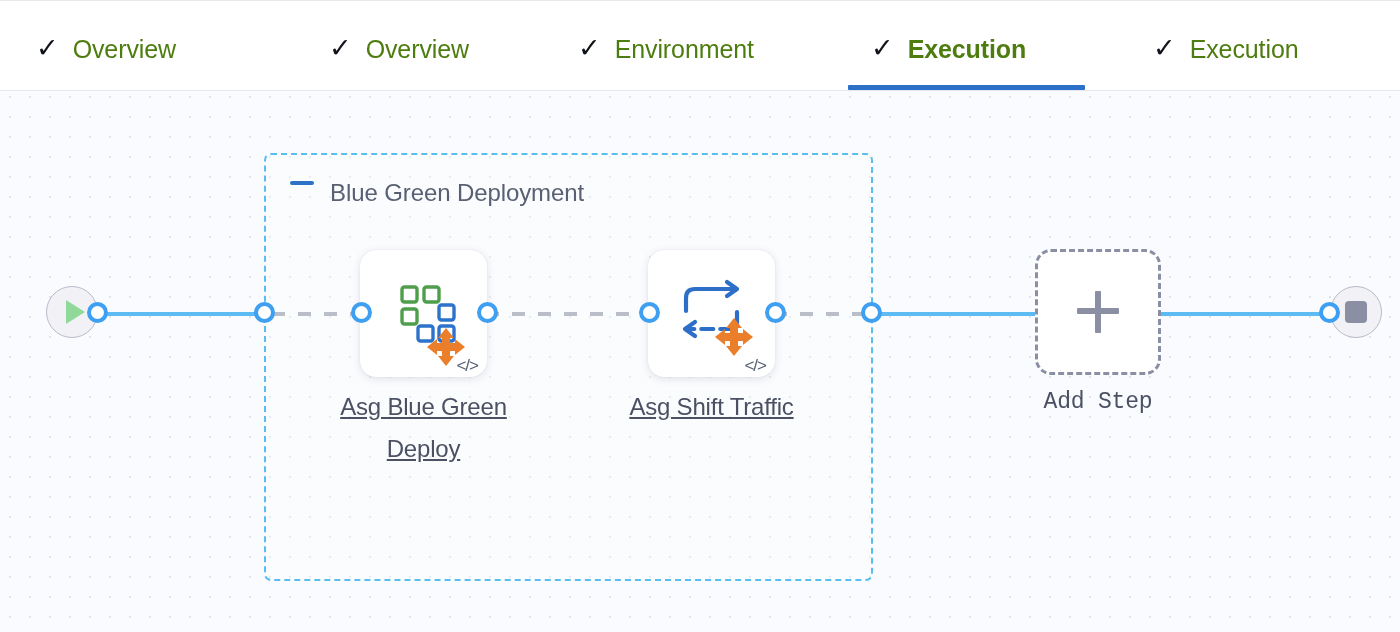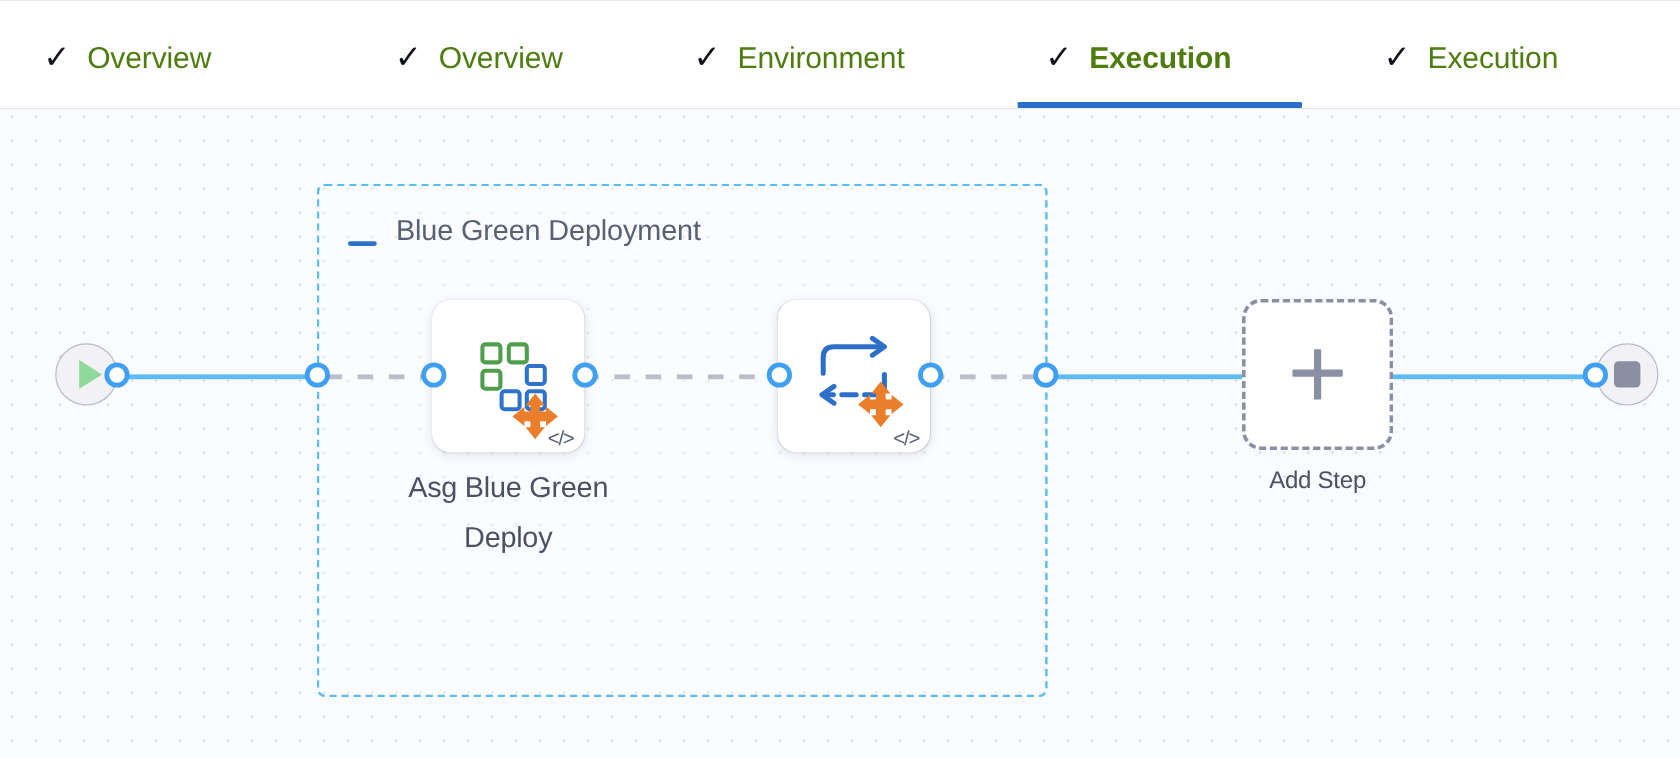--- a/index.html
+++ b/index.html
@@ -92,21 +92,21 @@
     border: 2px dashed #59bdf0;
     border-radius: 7px;
     background: rgba(255,255,255,0.30);
   }
 
   #group-header {
     position: absolute;
     left: 24px;
     top: 26px;
     display: flex;
-    align-items: flex-end;
+    align-items: flex-start;
     gap: 16px;
   }
 
   #group-collapse {
     width: 24px;
     height: 4px;
     background: #2c73c8;
     border-radius: 2px;
     cursor: pointer;
     flex: none;
@@ -207,20 +207,21 @@
     position: absolute;
     top: 136px;
     left: 50%;
     transform: translateX(-50%);
     width: 215px;
     text-align: center;
     font-size: 24px;
     line-height: 42px;
     color: #4b5163;
     letter-spacing: -0.2px;
+    text-decoration: underline;
   }
 
   
   #node-add {
     position: absolute;
     left: 1035px;
     top: 158px;
     width: 126px;
     height: 126px;
     border: 3px dashed #8a8fa3;
@@ -243,24 +244,25 @@
   }
   #add-plus::before { left: 0; top: 17px; width: 42px; height: 6px; }
   #add-plus::after  { top: 0; left: 18px; height: 42px; width: 6px; }
 
   #add-label {
     position: absolute;
     left: 1035px;
     top: 300px;
     width: 126px;
     text-align: center;
-    font-size: 20px;
+    font-size: 23px;
     line-height: 1;
     color: #4b5163;
     letter-spacing: -0.2px;
+    font-family: Liberation Mono, monospace;
   }
 </style>
 </head>
 <body>
 
 <div id="app">
 
   <div id="tabbar">
 
     <div class="tab" style="left:36px">
@@ -358,20 +360,21 @@
           <g fill="#ea7e2a">
             <path d="M86 68 L94 78 L90 78 L90 88 L82 88 L82 78 L78 78 Z"></path>
             <path d="M86 106 L78 96 L82 96 L82 86 L90 86 L90 96 L94 96 Z"></path>
             <path d="M67 87 L77 79 L77 83 L87 83 L87 91 L77 91 L77 95 Z"></path>
             <path d="M105 87 L95 95 L95 91 L85 91 L85 83 L95 83 L95 79 Z"></path>
             <circle cx="86" cy="87" r="6"></circle>
           </g>
         </svg>
         <span class="code-glyph">&lt;/&gt;</span>
       </div>
+      <div class="step-label">Asg Shift Traffic</div>
     </div>
 
     <div id="node-add">
       <span id="add-plus"></span>
     </div>
     <div id="add-label">Add Step</div>
 
     <div class="terminal" id="node-end">
       <span class="stop-sq"></span>
     </div>

